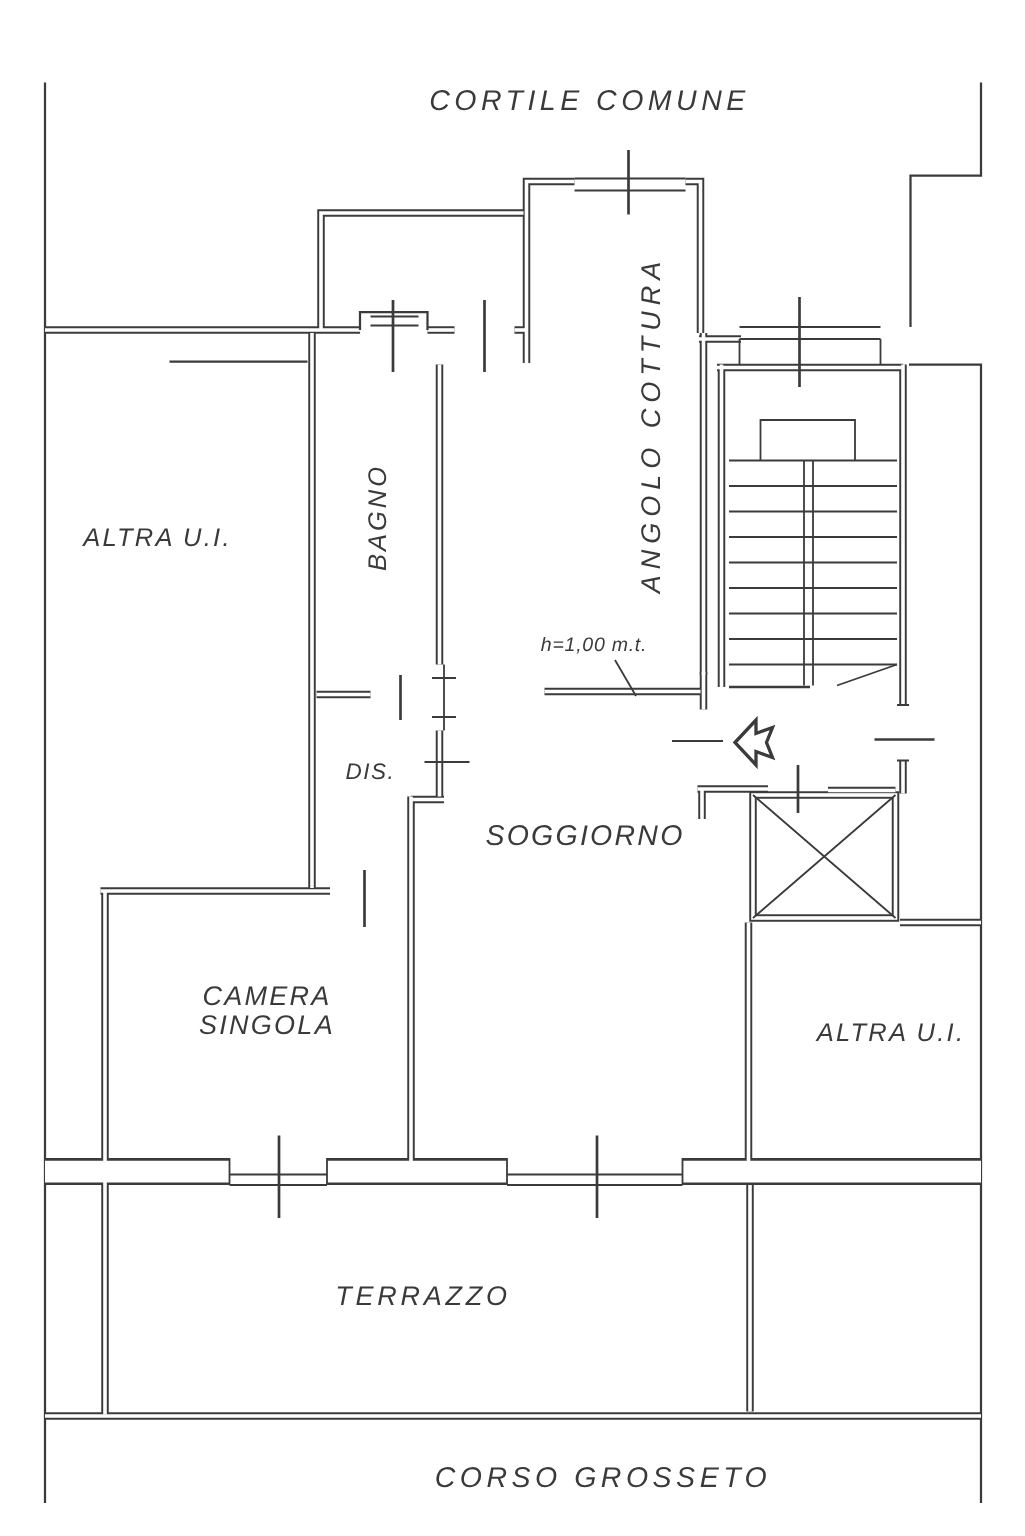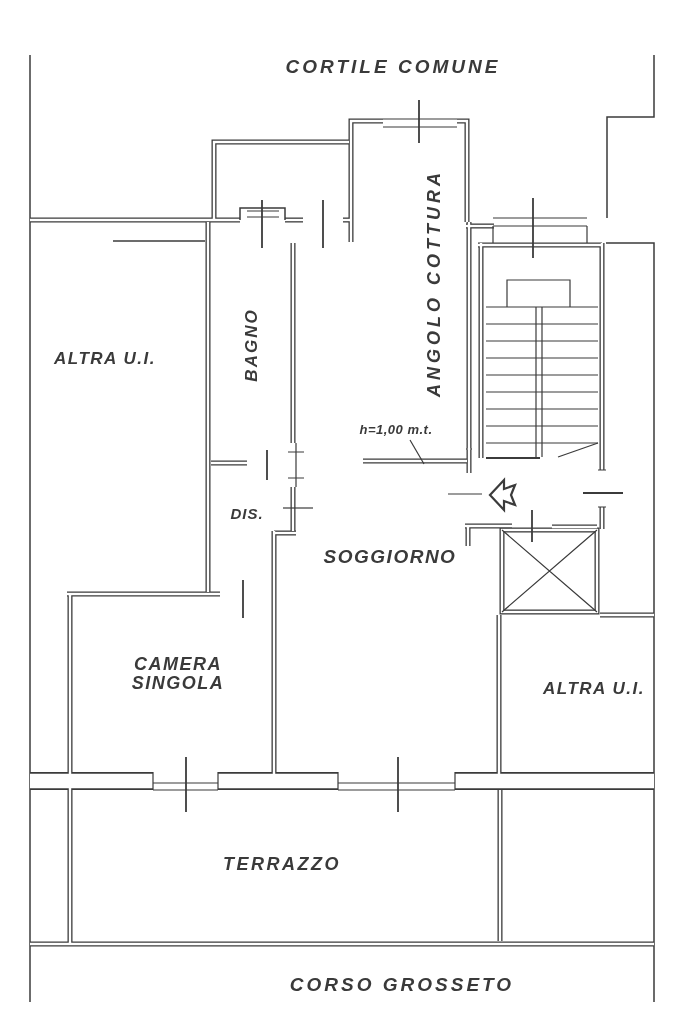--- a/index.html
+++ b/index.html
@@ -1,17 +1,17 @@
 <!DOCTYPE html>
 <html style="--line: #3b3b3b; --text: #3a3a3a; --bg: #ffffff;"><head>
 <meta charset="utf-8">
 <style>
   :root{ --line:#3b3b3b; --text:#3a3a3a; --bg:#ffffff; }
   html,body{margin:0;padding:0;background:#fff;}
-  .stage{position:relative;width:683px;height:1024px;background:var(--bg);overflow:hidden;font-weight:bold;}
+  .stage{position:relative;width:683px;height:1024px;background:var(--bg);overflow:hidden;}
   svg{display:block;}
   .ctx  {stroke:var(--line);stroke-width:1.5;fill:none;}
   .thin {stroke:var(--line);stroke-width:1.2;fill:none;}
   .tick {stroke:var(--line);stroke-width:1.8;fill:none;}
   .tread{stroke:var(--line);stroke-width:1.2;fill:none;}
   .wall {stroke:var(--line);stroke-width:5;fill:none;}
   .wallT{stroke:var(--line);stroke-width:18;fill:none;}
   .wall-in {stroke:#fff;stroke-width:2.4;fill:none;}
   .wallT-in{stroke:#fff;stroke-width:14.5;fill:none;}
   .arrow{stroke:var(--line);stroke-width:2.2;fill:#fff;stroke-linejoin:miter;}

